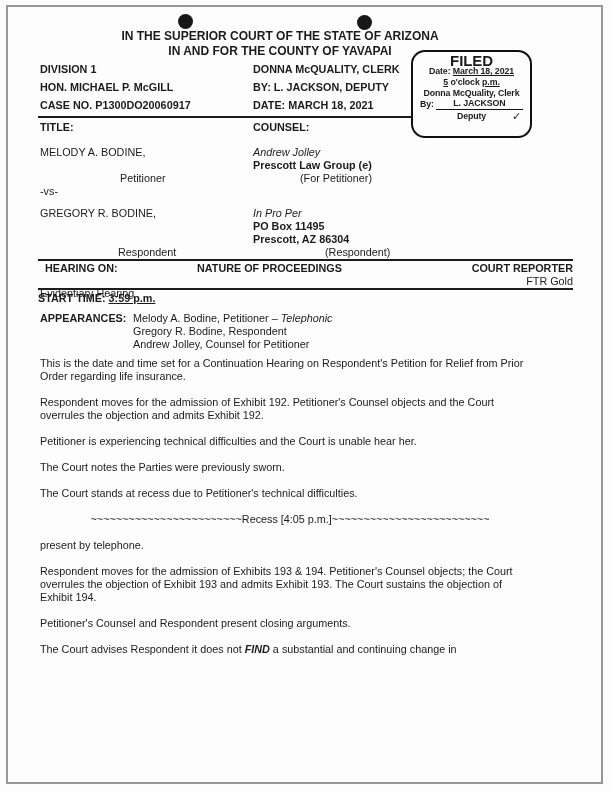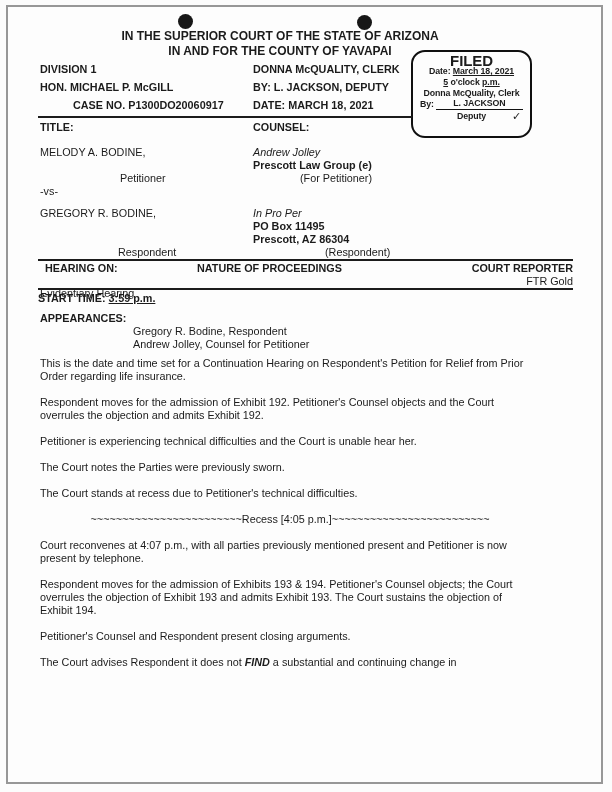--- a/index.html
+++ b/index.html
@@ -60,21 +60,21 @@
       <span class="byline">L. JACKSON</span>
     </div>
     <div class="deprow">
       <span>Deputy</span>
       <span class="check">✓</span>
     </div>
   </div>
 
   <div class="t b" style="left:40px;top:63px;">DIVISION 1</div>
   <div class="t b" style="left:40px;top:81px;">HON. MICHAEL P. McGILL</div>
-  <div class="t b" style="left:40px;top:99px;margin-left:33px;">CASE NO. P1300DO20060917</div>
+  <div class="t b" style="left:40px;top:99px;">CASE NO. P1300DO20060917</div>
   <div class="t b" style="left:253px;top:63px;">DONNA McQUALITY, CLERK</div>
   <div class="t b" style="left:253px;top:81px;">BY: L. JACKSON, DEPUTY</div>
   <div class="t b" style="left:253px;top:99px;">DATE: MARCH 18, 2021</div>
   <div class="rule" style="left:38px;top:116px;width:374px;"></div>
 
   <div class="t b" style="left:40px;top:121px;">TITLE:</div>
   <div class="t b" style="left:253px;top:121px;">COUNSEL:</div>
 
   <div class="t" style="left:40px;top:146px;">MELODY A. BODINE,</div>
   <div class="t i" style="left:253px;top:146px;">Andrew Jolley</div>
@@ -93,20 +93,21 @@
 
   <div class="t b" style="left:45px;top:262px;">HEARING ON:</div>
   <div class="t b" style="left:197px;top:262px;">NATURE OF PROCEEDINGS</div>
   <div class="t b right-col" style="top:262px;">COURT REPORTER</div>
   <div class="t" style="left:40px;top:287px;">Evidentiary Hearing</div>
   <div class="t right-col" style="top:275px;">FTR Gold</div>
   <div class="rule" style="left:38px;top:288px;width:535px;"></div>
   <div class="t b" style="left:38px;top:292px;"><span>START TIME:</span> <span class="u">3:59 p.m.</span></div>
 
   <div class="t b" style="left:40px;top:312px;">APPEARANCES:</div>
+  <div class="t" style="left:133px;top:312px;"><span>Melody A. Bodine, Petitioner – </span><span class="i">Telephonic</span></div>
   <div class="t" style="left:133px;top:325px;">Gregory R. Bodine, Respondent</div>
   <div class="t" style="left:133px;top:338px;">Andrew Jolley, Counsel for Petitioner</div>
 
   <div class="body-block">
     <div class="para">
       <div>This is the date and time set for a Continuation Hearing on Respondent's Petition for Relief from Prior</div>
       <div>Order regarding life insurance.</div>
     </div>
     <div class="para">
       <div>Respondent moves for the admission of Exhibit 192. Petitioner's Counsel objects and the Court</div>
@@ -116,21 +117,20 @@
       <div>Petitioner is experiencing technical difficulties and the Court is unable hear her.</div>
     </div>
     <div class="para">
       <div>The Court notes the Parties were previously sworn.</div>
     </div>
     <div class="para">
       <div>The Court stands at recess due to Petitioner's technical difficulties.</div>
     </div>
     <div class="para recess">~~~~~~~~~~~~~~~~~~~~~~~~Recess [4:05 p.m.]~~~~~~~~~~~~~~~~~~~~~~~~~</div>
     <div class="para">
-      <div>Court reconvenes at 4:07 p.m., with all parties previously mentioned present and Petitioner is now</div>
       <div>present by telephone.</div>
     </div>
     <div class="para">
       <div>Respondent moves for the admission of Exhibits 193 &amp; 194. Petitioner's Counsel objects; the Court</div>
       <div>overrules the objection of Exhibit 193 and admits Exhibit 193. The Court sustains the objection of</div>
       <div>Exhibit 194.</div>
     </div>
     <div class="para">
       <div>Petitioner's Counsel and Respondent present closing arguments.</div>
     </div>

